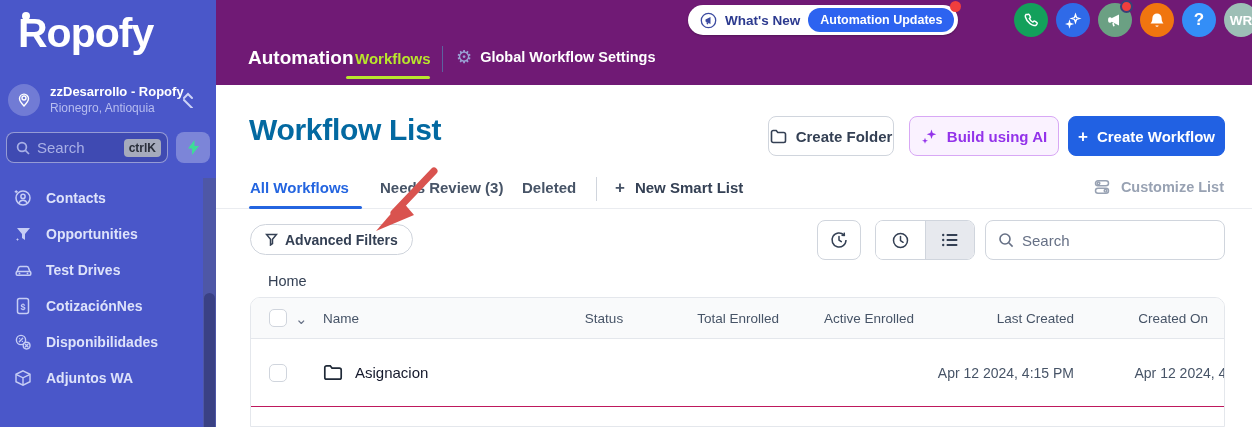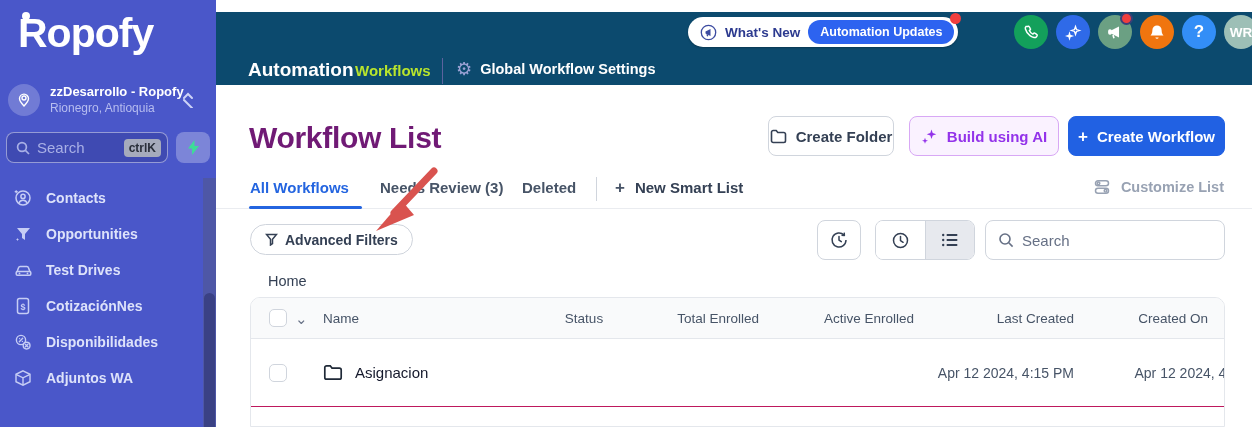--- a/index.html
+++ b/index.html
@@ -23,21 +23,21 @@
   .kbd-chip { background:#a6abbc; color:#2a2f3a; font-size:12px; font-weight:600; border-radius:4px; padding:2px 5px; }
   .bolt-btn { width:34px; height:31px; border-radius:8px; background:rgba(255,255,255,.28); display:flex; align-items:center; justify-content:center; }
   .menu { position:absolute; left:0; top:180px; width:204px; }
   .menu-item { height:36px; display:flex; align-items:center; padding-left:13px; color:#dde2fa; cursor:pointer; }
   .menu-item .mi-icon { width:20px; height:20px; display:flex; align-items:center; justify-content:center; color:#c6cdf5; flex:none; }
   .menu-item .mi-label { margin-left:13px; font-size:14px; font-weight:700; white-space:nowrap; }
   .side-scroll-track { position:absolute; right:0; top:178px; bottom:0; width:13px; background:#4e57a6; }
   .side-scroll-thumb { position:absolute; right:1px; top:115px; width:11px; height:140px; background:#3a4184; border-radius:6px 6px 0 0; }
 
   
-  .topbar { position:absolute; left:216px; top:12px; width:1036px; height:85px; background:#0c4a6e; }
+  .topbar { position:absolute; left:216px; top:0; width:1036px; height:85px; background:#701a75; }
   .whats-new { position:absolute; left:472px; top:5px; height:30px; background:#fff; border-radius:16px; display:flex; align-items:center; padding:0 4px 0 12px; gap:8px; box-shadow:0 1px 2px rgba(0,0,0,.25); }
   .wn-label { font-size:13.5px; font-weight:700; color:#2c3a8f; white-space:nowrap; }
   .wn-badge { background:#2d63f0; color:#fff; font-size:12.5px; font-weight:700; border-radius:13px; padding:5px 12px; white-space:nowrap; }
   .wn-dot { position:absolute; right:-3px; top:-4px; width:11px; height:11px; border-radius:50%; background:#f03e3e; }
   .circle-btn { position:absolute; top:3px; width:34px; height:34px; border-radius:50%; display:flex; align-items:center; justify-content:center; color:#fff; }
   .cb-phone { left:798px; background:#13a05b; }
   .cb-ai    { left:840px; background:#2f6ae8; }
   .cb-mega  { left:882px; background:#6ba083; }
   .cb-bell  { left:924px; background:#f0750f; }
   .cb-help  { left:966px; background:#338ef7; font-size:17px; font-weight:700; }
@@ -46,21 +46,21 @@
   .topnav-title { position:absolute; left:32px; top:47px; font-size:19px; font-weight:700; color:#fff; }
   .topnav-workflows { position:absolute; left:139px; top:50px; font-size:15px; font-weight:700; color:#b9e52c; cursor:pointer; }
   .topnav-underline { position:absolute; left:130px; top:76px; width:84px; height:3px; background:#b9e52c; border-radius:2px; }
   .topnav-divider { position:absolute; left:226px; top:46px; width:1px; height:26px; background:#5c629e; }
   .topnav-gws { position:absolute; left:240px; top:48px; display:flex; align-items:center; gap:8px; cursor:pointer; }
   .gear-glyph { color:#9aa1d4; font-size:18px; line-height:1; }
   .gws-label { font-size:14.5px; font-weight:700; color:#fff; white-space:nowrap; }
 
   
   .content { position:absolute; left:216px; top:85px; width:1036px; height:342px; background:#fff; }
-  .page-title { position:absolute; left:33px; top:36px; font-size:30px; font-weight:600; color:#701a75; letter-spacing:-.3px; }
+  .page-title { position:absolute; left:33px; top:28px; font-size:30px; font-weight:600; color:#0369a1; letter-spacing:-.3px; }
   .btn { position:absolute; top:31px; height:40px; border-radius:8px; display:flex; align-items:center; justify-content:center; gap:9px; font-size:15px; font-weight:600; cursor:pointer; }
   .btn-create-folder { left:552px; width:126px; background:#fff; border:1px solid #d0d5dd; color:#344054; }
   .btn-build-ai { left:693px; width:150px; background:#faf2ff; border:1px solid #d8a8f5; color:#9333ea; }
   .btn-create-workflow { left:852px; width:157px; background:#2161e3; border:1px solid #2161e3; color:#fff; }
   .plus-glyph { font-size:17px; font-weight:600; line-height:1; }
   .tabs-row { position:absolute; left:0; top:90px; width:1036px; height:34px; border-bottom:1px solid #eaecf0; }
   .tab { position:absolute; top:4px; font-size:15px; font-weight:700; color:#475467; cursor:pointer; white-space:nowrap; }
   .tab-all { left:34px; color:#2465e0; }
   .tab-all-underline { position:absolute; left:33px; bottom:-1px; width:113px; height:3px; background:#2465e0; border-radius:2px; }
   .tab-needs { left:164px; }
@@ -81,21 +81,21 @@
   .breadcrumb { position:absolute; left:52px; top:188px; font-size:14.5px; color:#344054; }
   .table-wrap { position:absolute; left:34px; top:212px; width:975px; height:130px; border:1px solid #e4e7ec; border-radius:10px 10px 0 0; overflow:hidden; background:#fff; }
   .thead { height:41px; background:#f9fafb; border-bottom:1px solid #e4e7ec; display:flex; align-items:center; font-size:13.5px; font-weight:500; color:#475467; }
   .trow { height:68px; display:flex; align-items:center; border-bottom:1px solid #be185d; background:#fff; }
   .c-check { width:72px; flex:none; display:flex; align-items:center; gap:8px; padding-left:18px; }
   .checkbox { width:18px; height:18px; border:1.5px solid #d0d5dd; border-radius:5px; background:#fff; cursor:pointer; flex:none; }
   .chev { color:#667085; font-size:15px; line-height:0.6; cursor:pointer; }
   .c-name { flex:1; min-width:0; display:flex; align-items:center; gap:12px; }
   .c-status { width:90px; flex:none;text-align:center; }
   .c-total { width:130px; flex:none; text-align:right; }
-  .c-active { width:155px; flex:none; text-align:right; }
+  .c-active { width:135px; flex:none; text-align:right; }
   .c-updated { width:160px; flex:none; text-align:right; }
   .c-created { width:150px; flex:none; text-align:right; padding-right:16px; white-space:nowrap; }
   .trow .c-created { padding-right:0; transform:translateX(14px); }
   .row-name { font-size:15px; color:#15192c; }
   .row-date { font-size:14px; color:#475467; }
 </style>
 </head>
 <body>
 
 <div class="sidebar">

